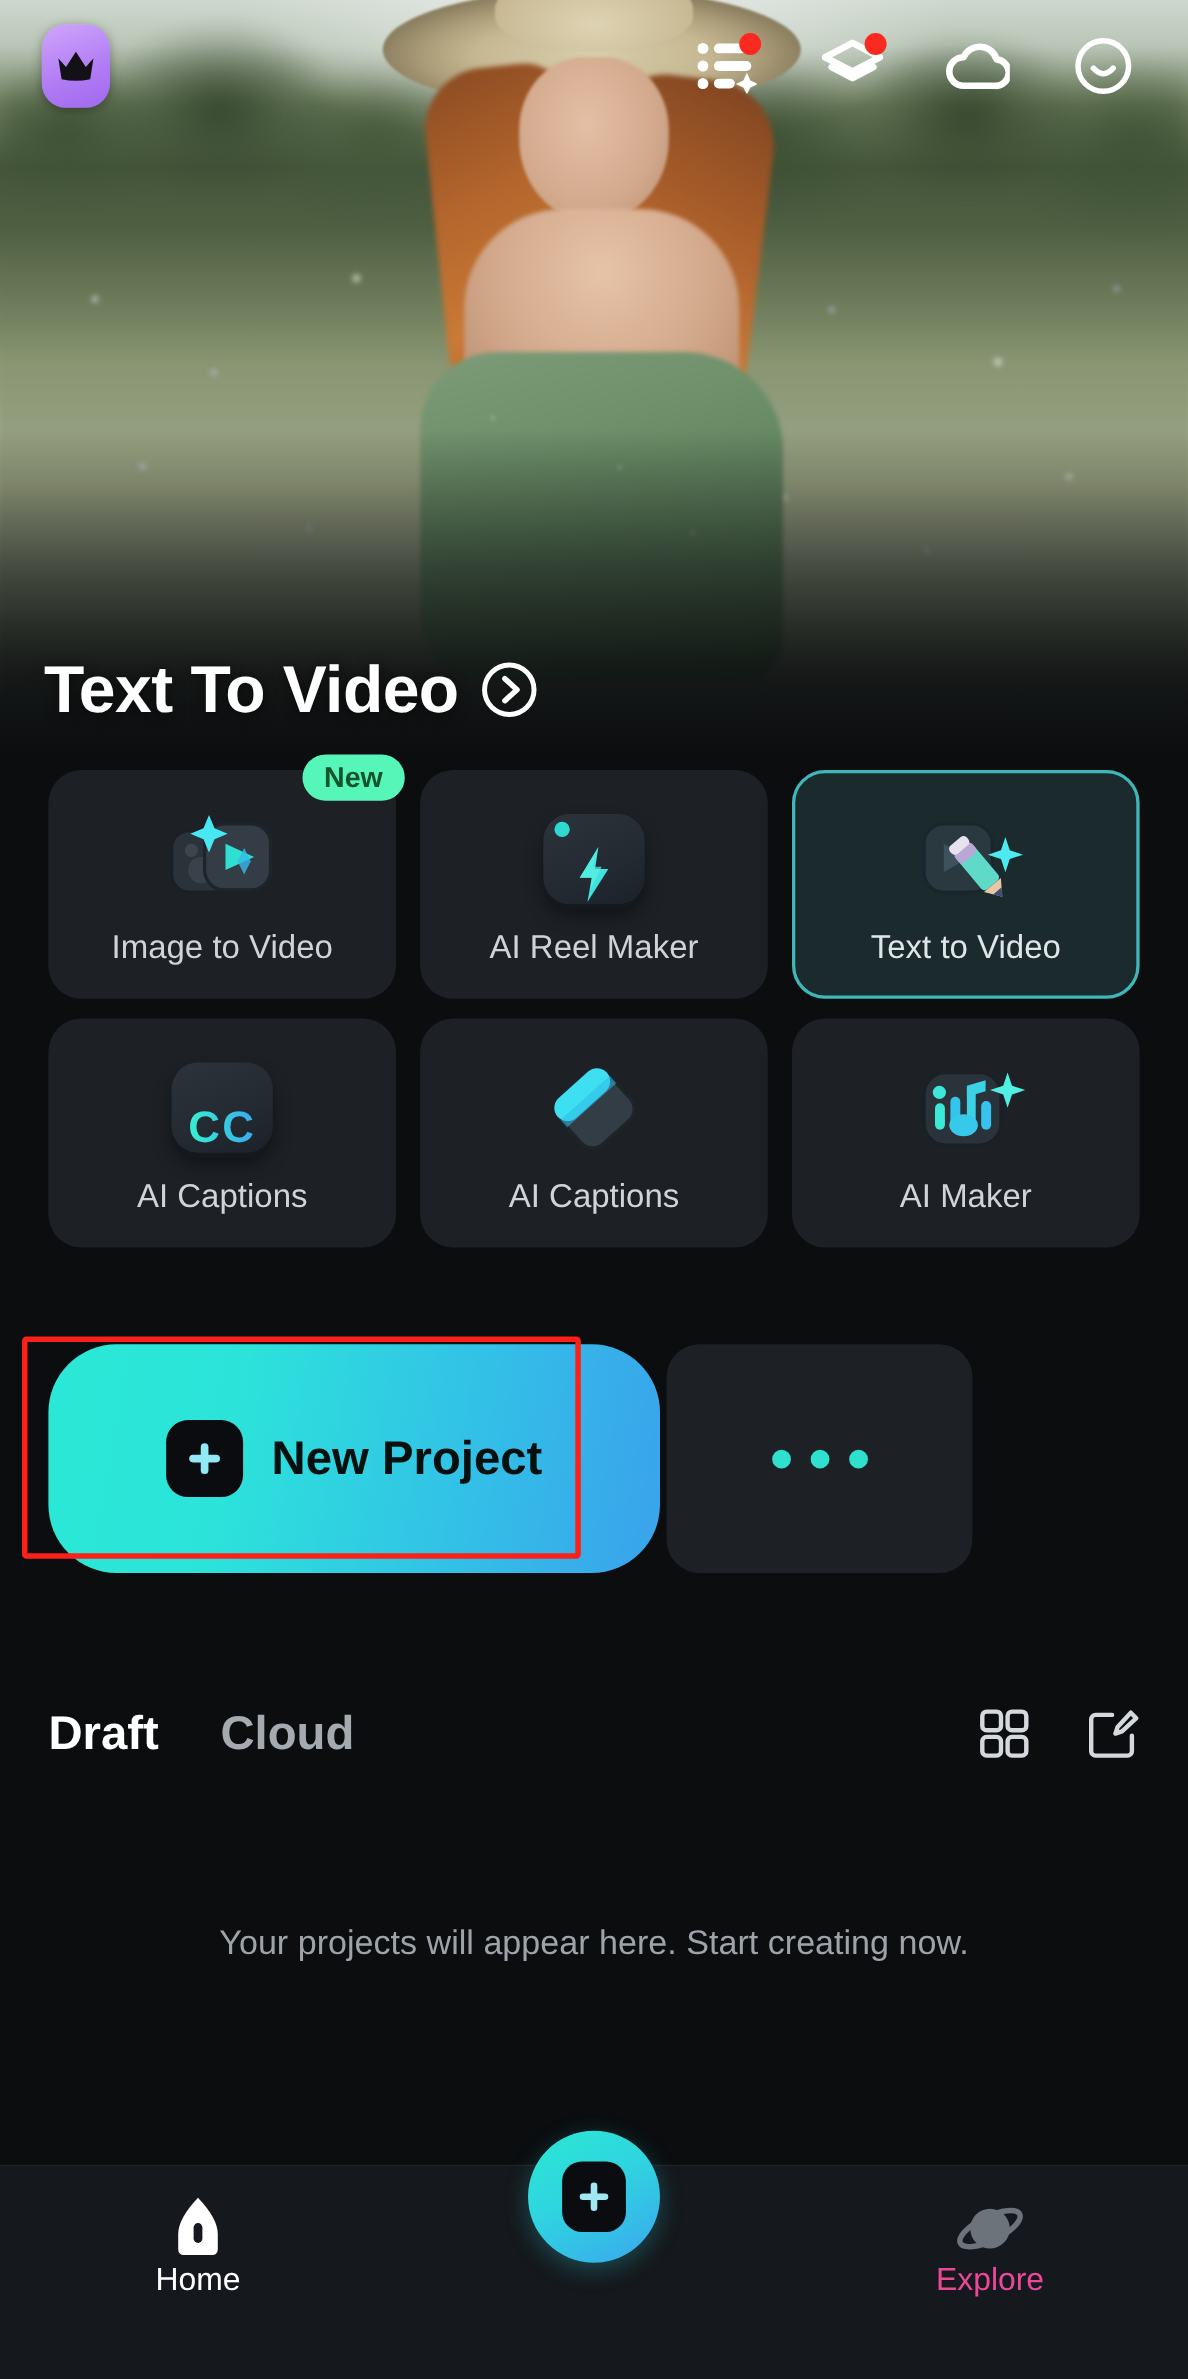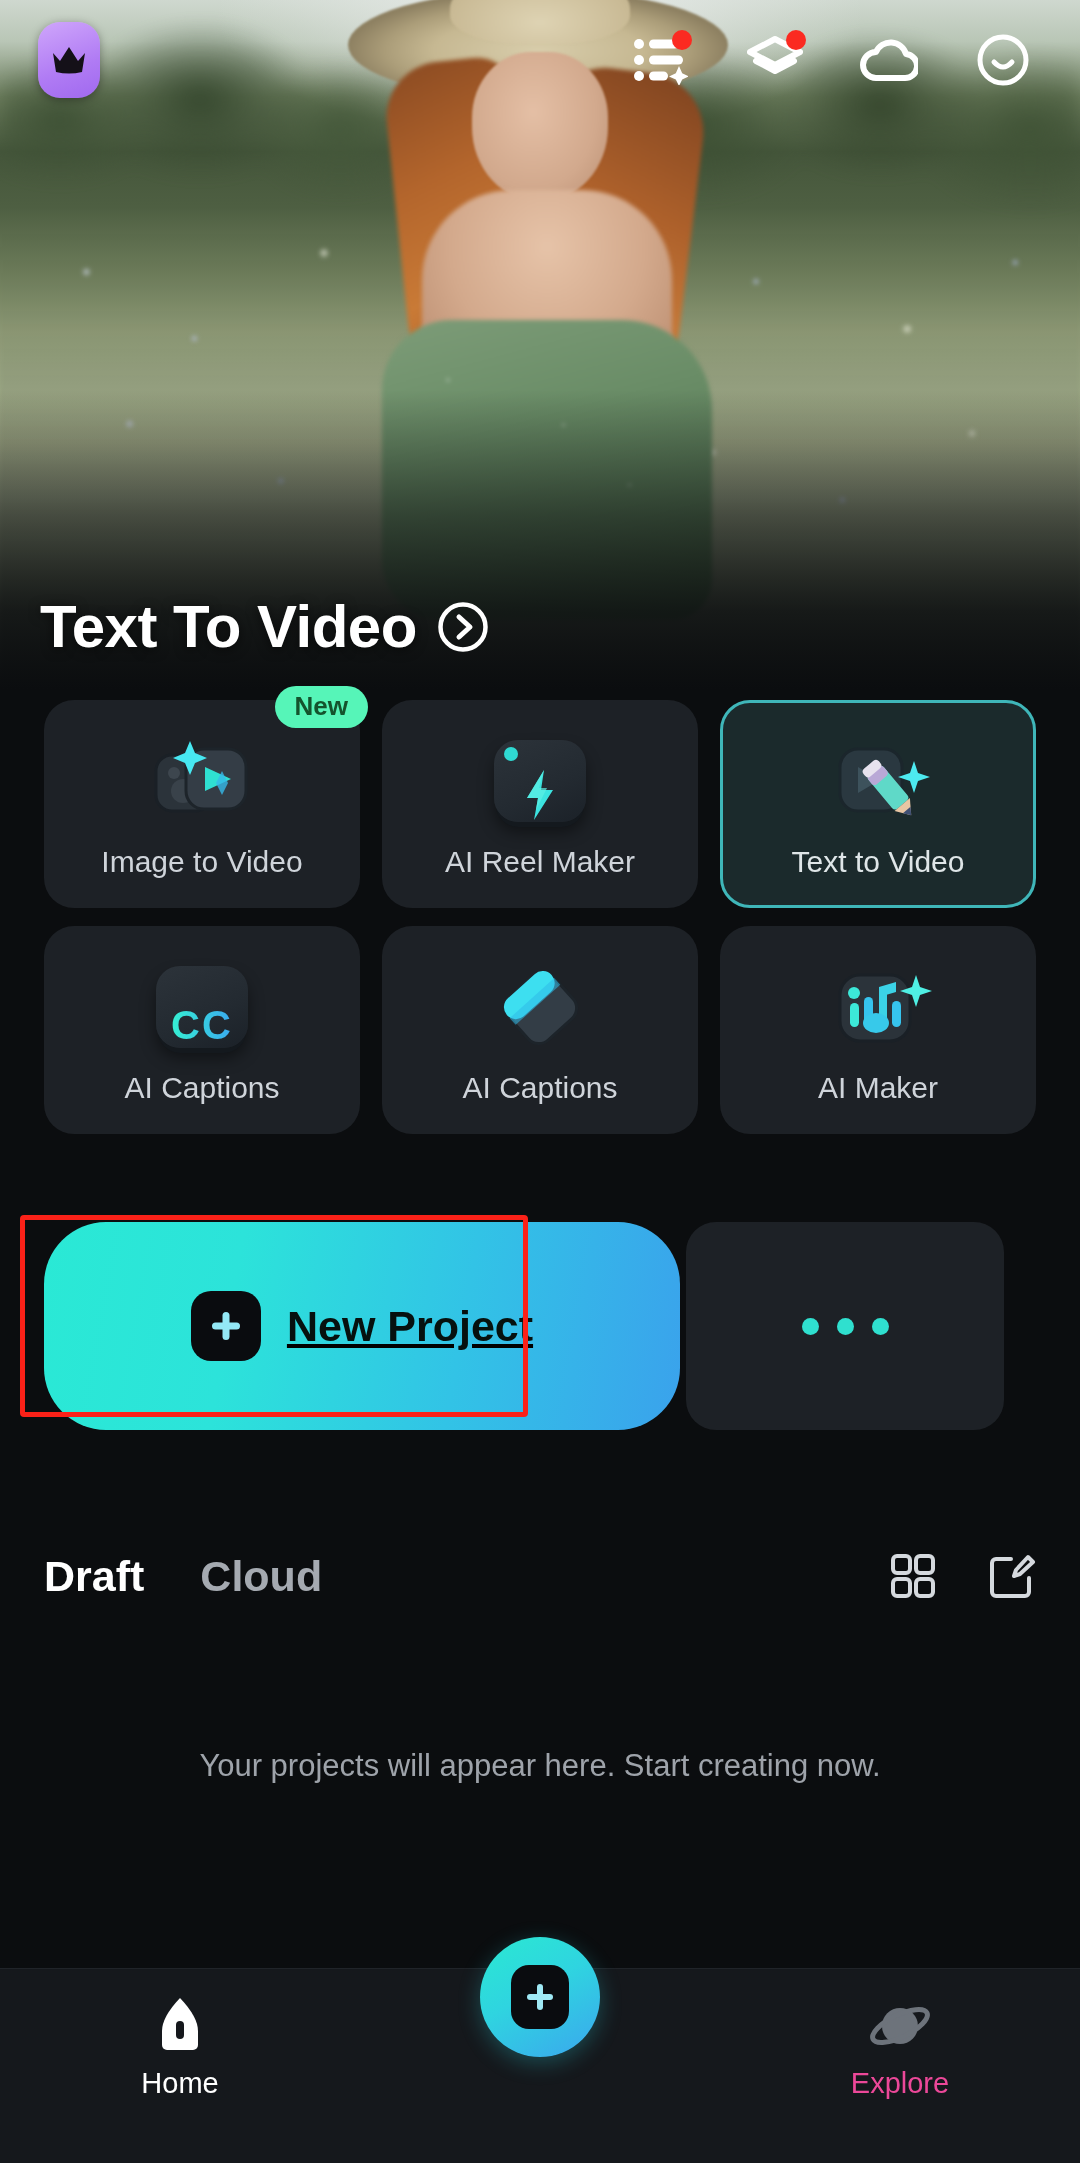--- a/index.html
+++ b/index.html
@@ -175,22 +175,22 @@
   .cc-text {
     font-size: 40px; font-weight: 700; letter-spacing: 2px;
     background: linear-gradient(90deg, #35f0d2 0%, #3aa8f0 100%);
     -webkit-background-clip: text; background-clip: text; color: transparent;
   }
   .dots-row { display: flex; gap: 18px; }
   .dot3 { width: 17px; height: 17px; border-radius: 50%; background: #2fe0cf; }
 
   
   .np-wrap {
-    position: absolute; left: 44px; top: 1222px; width: 960px; height: 208px;
-    display: grid; grid-template-columns: 2fr 1fr; gap: 6px; text-decoration: underline;
+    position: absolute; left: 44px; top: 1222px; width: 840px; height: 208px;
+    display: grid; grid-template-columns: 2fr 1fr; gap: 6px;
   }
   .np-highlight {
     position: absolute; left: 20px; top: 1215px; width: 508px; height: 202px;
     border: 5px solid #fb2118; border-radius: 4px; pointer-events: none;
   }
   .new-project {
     border-radius: 62px;
     background: linear-gradient(100deg, #2ae9d5 0%, #2ce3da 30%, #32c3e6 65%, #3aa2ec 100%);
     display: flex; align-items: center; justify-content: center; gap: 26px;
   }
@@ -218,21 +218,21 @@
     color: #9ea3aa; font-size: 31px;
   }
 
   
   .botnav {
     position: absolute; left: 0; bottom: 0; width: 1080px; height: 195px;
     background: #15181c; border-top: 1px solid #202429;
     display: flex; align-items: flex-start; justify-content: space-around;
     padding-top: 26px;
   }
-  .nav-item { width: 240px; display: flex; flex-direction: column; align-items: center; gap: 14px; }
+  .nav-item { width: 240px; display: flex; flex-direction: column; align-items: center; gap: 4px; }
   .nav-label { font-size: 29px; color: #ffffff; }
   .nav-label.dim { color: #ec4899; }
   .nav-fab {
     position: absolute; left: 50%; transform: translateX(-50%); top: -58px;
     width: 120px; height: 120px; border-radius: 50%;
     background: linear-gradient(150deg, #2ae9d2 0%, #2fd4e0 45%, #3ba6ee 100%);
     display: flex; align-items: center; justify-content: center;
     box-shadow: 0 6px 22px rgba(42,211,224,.28);
   }
   .fab-plus {

